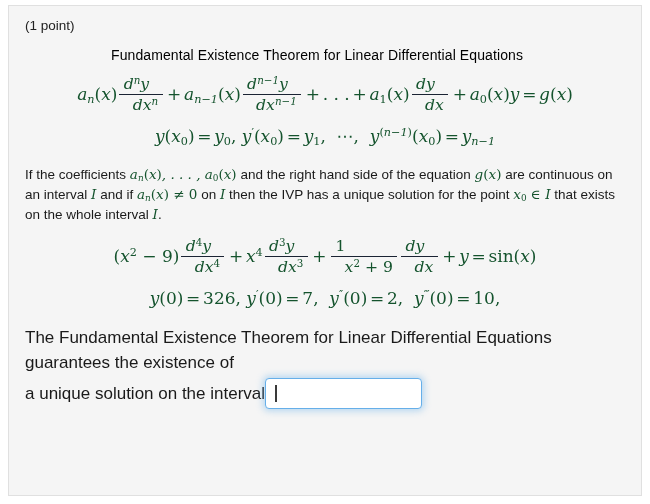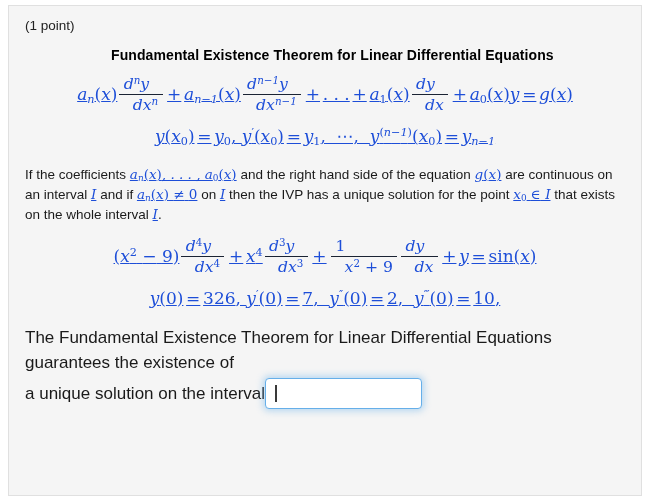--- a/index.html
+++ b/index.html
@@ -34,41 +34,40 @@
 
   .points-label {
     font-size: 13.5px;
     color: #222;
     line-height: 1.3;
     margin: 0 0 0 0;
   }
 
   .theorem-title {
     font-size: 14px;
-    font-weight: bold;
+    font-weight: normal;
     color: #000;
     text-align: left;
     margin: 12px 0 0 86px;
     letter-spacing: 0.1px;
   }
 
   .body-text {
     font-size: 13.5px;
     color: #1a1a1a;
     line-height: 1.45;
     margin: 18px 0 0 0;
   }
 
   
   .math {
     font-family: "DejaVu Serif", "Liberation Serif", serif;
     font-style: italic;
-    color: #1d4ed8;
+    color: #14532d;
     white-space: nowrap;
-    text-decoration: underline;
   }
   .math .up { font-style: normal; }
   .math .op  { font-style: normal; padding: 0 .16em; }
   .math sub, .math sup {
     font-size: 0.66em;
     font-style: italic;
     line-height: 0;
   }
   .math sub { vertical-align: -0.28em; }
   .math sup { vertical-align: 0.52em; }

